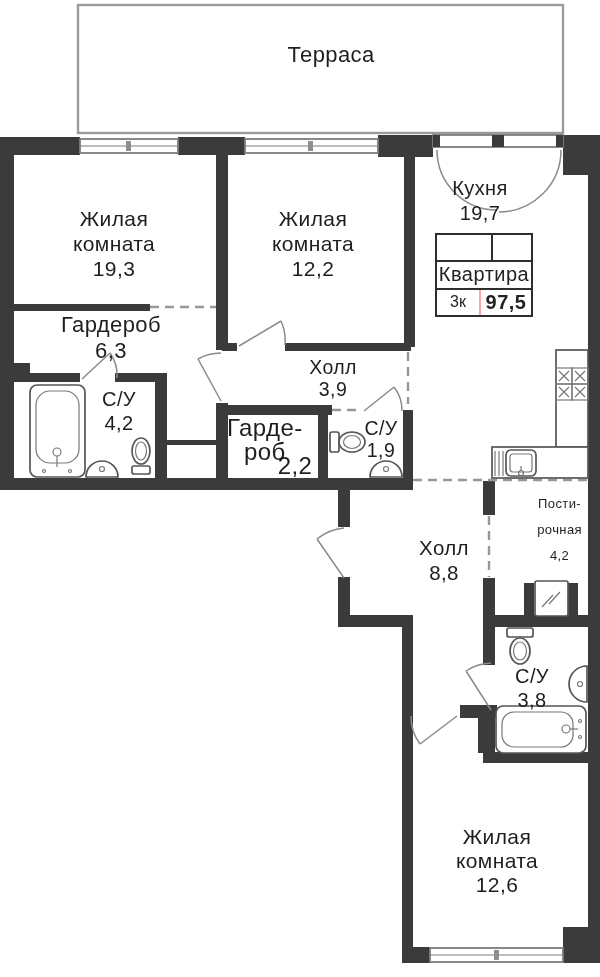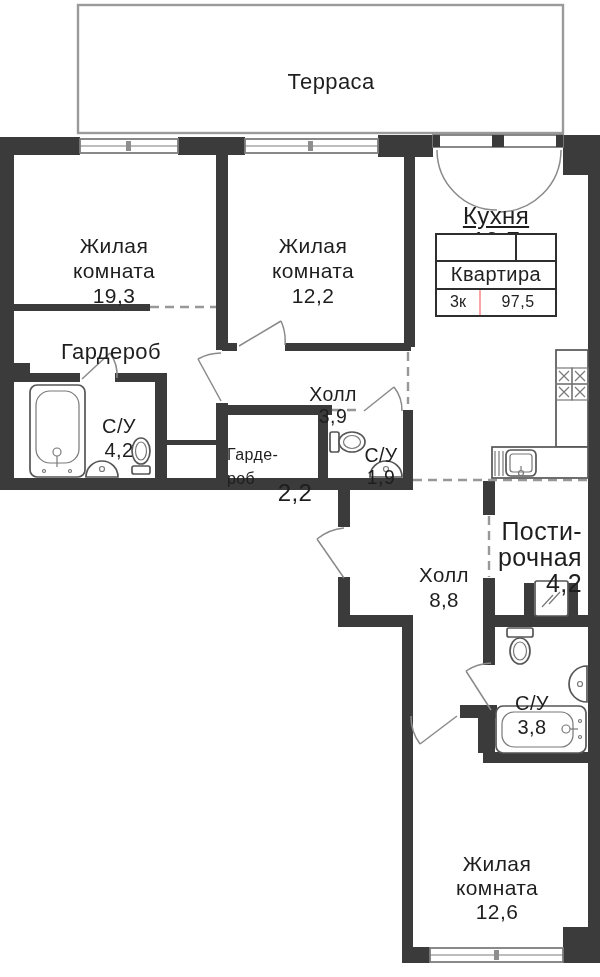--- a/index.html
+++ b/index.html
@@ -11,38 +11,38 @@
   .thin{stroke:#9a9a9a;stroke-width:2.4;fill:none;}
   .winframe{fill:#fff;stroke:#7d7d7d;stroke-width:1.8;}
   .winline{stroke:#7d7d7d;stroke-width:1.2;fill:none;}
   .wintick{fill:#8e8e8e;}
   .door{stroke:#8a8a8a;stroke-width:1.5;fill:none;}
   .dash{stroke:#989898;stroke-width:2.4;fill:none;stroke-dasharray:9 6;}
   .fix{stroke:#565656;stroke-width:1.7;fill:#fff;}
   .fix2{stroke:#787878;stroke-width:1.2;fill:none;}
   
   .lbl{position:absolute;transform:translateX(-50%);text-align:center;
-       font-weight:300;letter-spacing:.4px;color:#1e1e1e;white-space:nowrap;margin-top:27px;}
+       font-weight:300;letter-spacing:.4px;color:#1e1e1e;white-space:nowrap;}
   .lbl-left{transform:none;text-align:left;}
   .lbl-right{transform:none;text-align:right;}
   .ln{display:block;}
   
-  .stamp{position:absolute;left:435px;top:233px;width:122px;height:84px;
+  .stamp{position:absolute;left:435px;top:233px;width:98px;height:84px;
          border:2px solid #2e2e2e;background:#fff;display:flex;flex-direction:column;
          box-sizing:border-box;}
   .s-row{flex:1;display:flex;min-height:0;}
   .s-r1{border-bottom:2px solid #2e2e2e;}
   .s-r1a{flex:1;}
   .s-r1b{width:38px;border-left:2px solid #2e2e2e;}
   .s-r2{border-bottom:2px solid #2e2e2e;align-items:center;justify-content:center;
         font-size:20px;font-weight:300;letter-spacing:.5px;}
   .s-r3a{width:42px;border-right:2px solid #fca5a5;display:flex;align-items:center;
          justify-content:center;font-size:16px;font-weight:300;}
   .s-r3b{flex:1;display:flex;align-items:center;justify-content:center;
-         font-size:16px;font-weight:400;letter-spacing:.5px;}
+         font-size:20px;font-weight:700;letter-spacing:.5px;}
 </style>
 </head>
 <body>
 
 <div class="canvas">
 
   <svg class="plan-svg" viewBox="0 0 600 977" width="600" height="977">
 
     <g>
       <rect class="thin" x="78" y="5" width="485" height="128"></rect>
@@ -207,58 +207,59 @@
     <span class="ln">комната</span>
     <span class="ln">19,3</span>
   </div>
 
   <div class="lbl" style="left:313px;top:206px;font-size:21px;line-height:25px;">
     <span class="ln">Жилая</span>
     <span class="ln">комната</span>
     <span class="ln">12,2</span>
   </div>
 
-  <div class="lbl" style="left:496px;top:176px;font-size:24px;line-height:25px;text-decoration:underline;">
+  <div class="lbl" style="left:480px;top:176px;font-size:20px;line-height:25px;">
     <span class="ln">Кухня</span>
     <span class="ln">19,7</span>
   </div>
 
   <div class="lbl" style="left:111px;top:312px;font-size:22px;line-height:26px;">
     <span class="ln">Гардероб</span>
+    <span class="ln">6,3</span>
   </div>
 
   <div class="lbl" style="left:119px;top:387px;font-size:20px;line-height:24px;">
     <span class="ln">С/У</span>
     <span class="ln">4,2</span>
   </div>
 
   <div class="lbl" style="left:333px;top:356px;font-size:19.5px;line-height:22px;">
     <span class="ln">Холл</span>
     <span class="ln">3,9</span>
   </div>
 
-  <div class="lbl lbl-left" style="left:227px;top:416px;font-size:16px;line-height:24px;">
+  <div class="lbl lbl-left" style="left:227px;top:416px;font-size:24px;line-height:24px;text-align:center;">
     <span class="ln">Гарде-</span>
     <span class="ln">роб</span>
   </div>
   <div class="lbl" style="left:295px;top:452px;font-size:24px;">
     <span>2,2</span>
   </div>
 
   <div class="lbl" style="left:381px;top:417px;font-size:19.5px;line-height:22px;">
     <span class="ln">С/У</span>
     <span class="ln">1,9</span>
   </div>
 
   <div class="lbl" style="left:444px;top:535px;font-size:20.5px;line-height:25px;">
     <span class="ln">Холл</span>
     <span class="ln">8,8</span>
   </div>
 
-  <div class="lbl lbl-right" style="right:18px;top:491px;font-size:25px;line-height:26px;">
+  <div class="lbl lbl-right" style="right:18px;top:491px;font-size:13px;line-height:26px;text-align:center;">
     <span class="ln">Пости-</span>
     <span class="ln">рочная</span>
     <span class="ln">4,2</span>
   </div>
 
   <div class="lbl" style="left:532px;top:664px;font-size:20px;line-height:24px;">
     <span class="ln">С/У</span>
     <span class="ln">3,8</span>
   </div>
 

